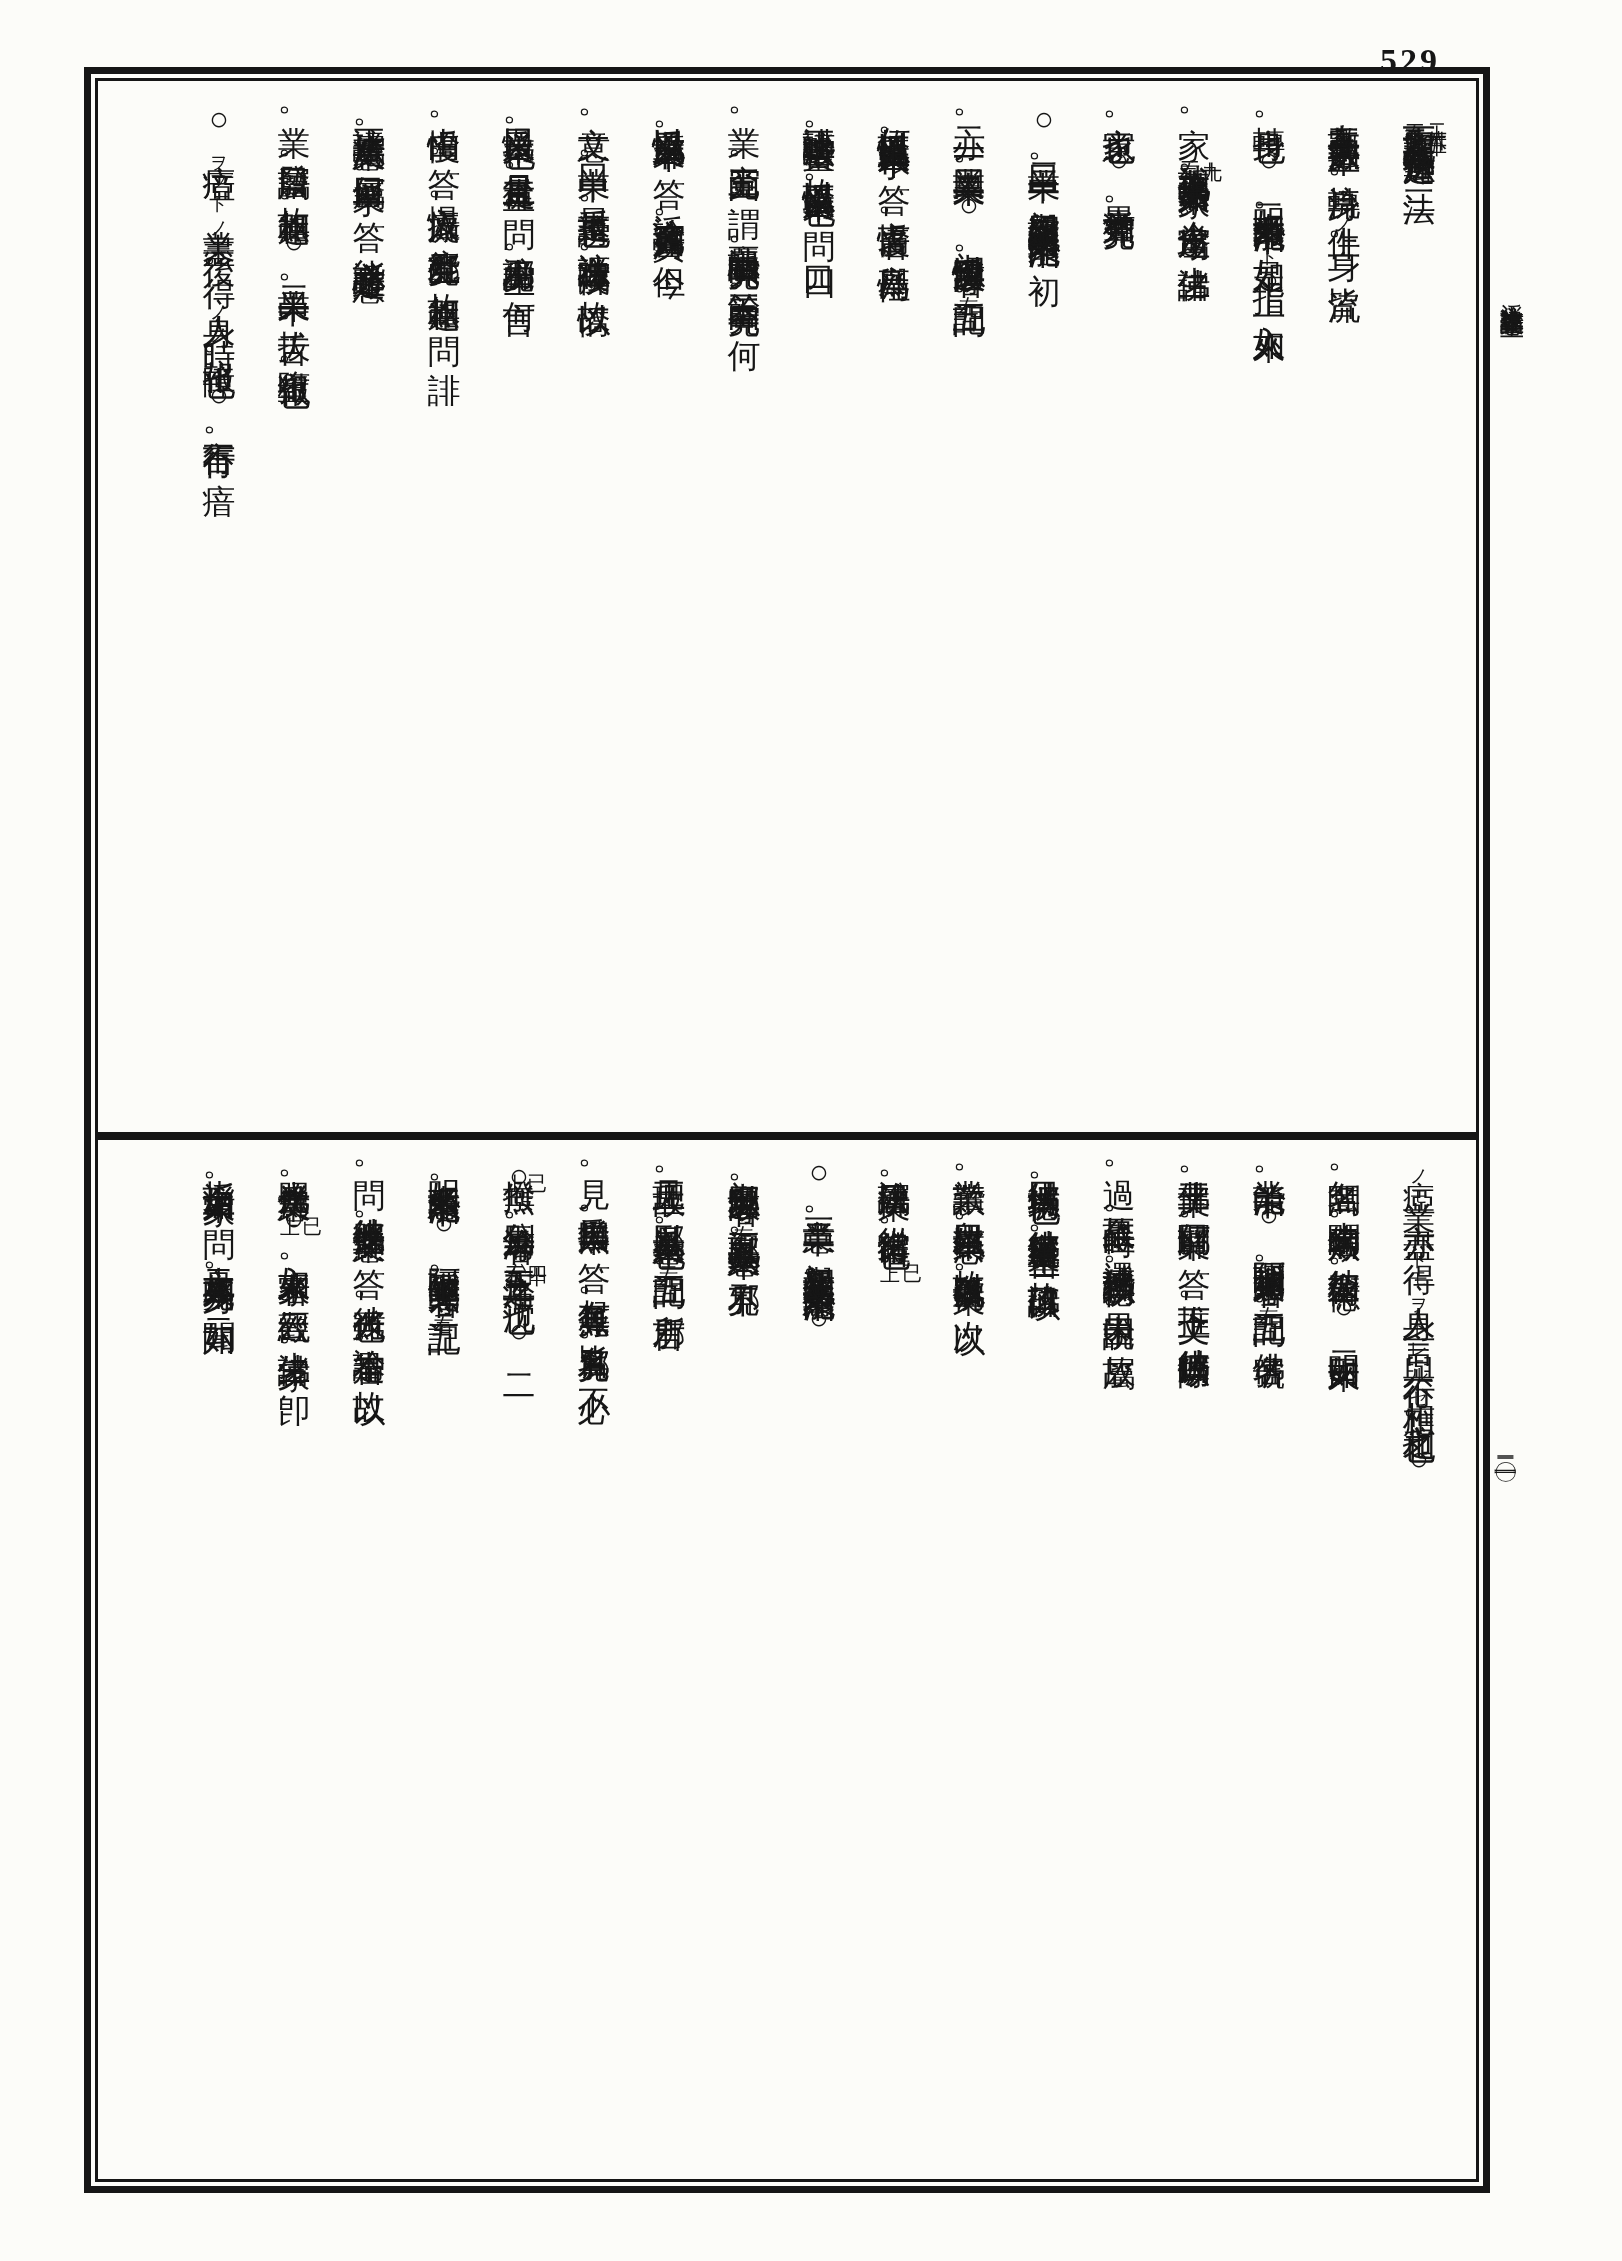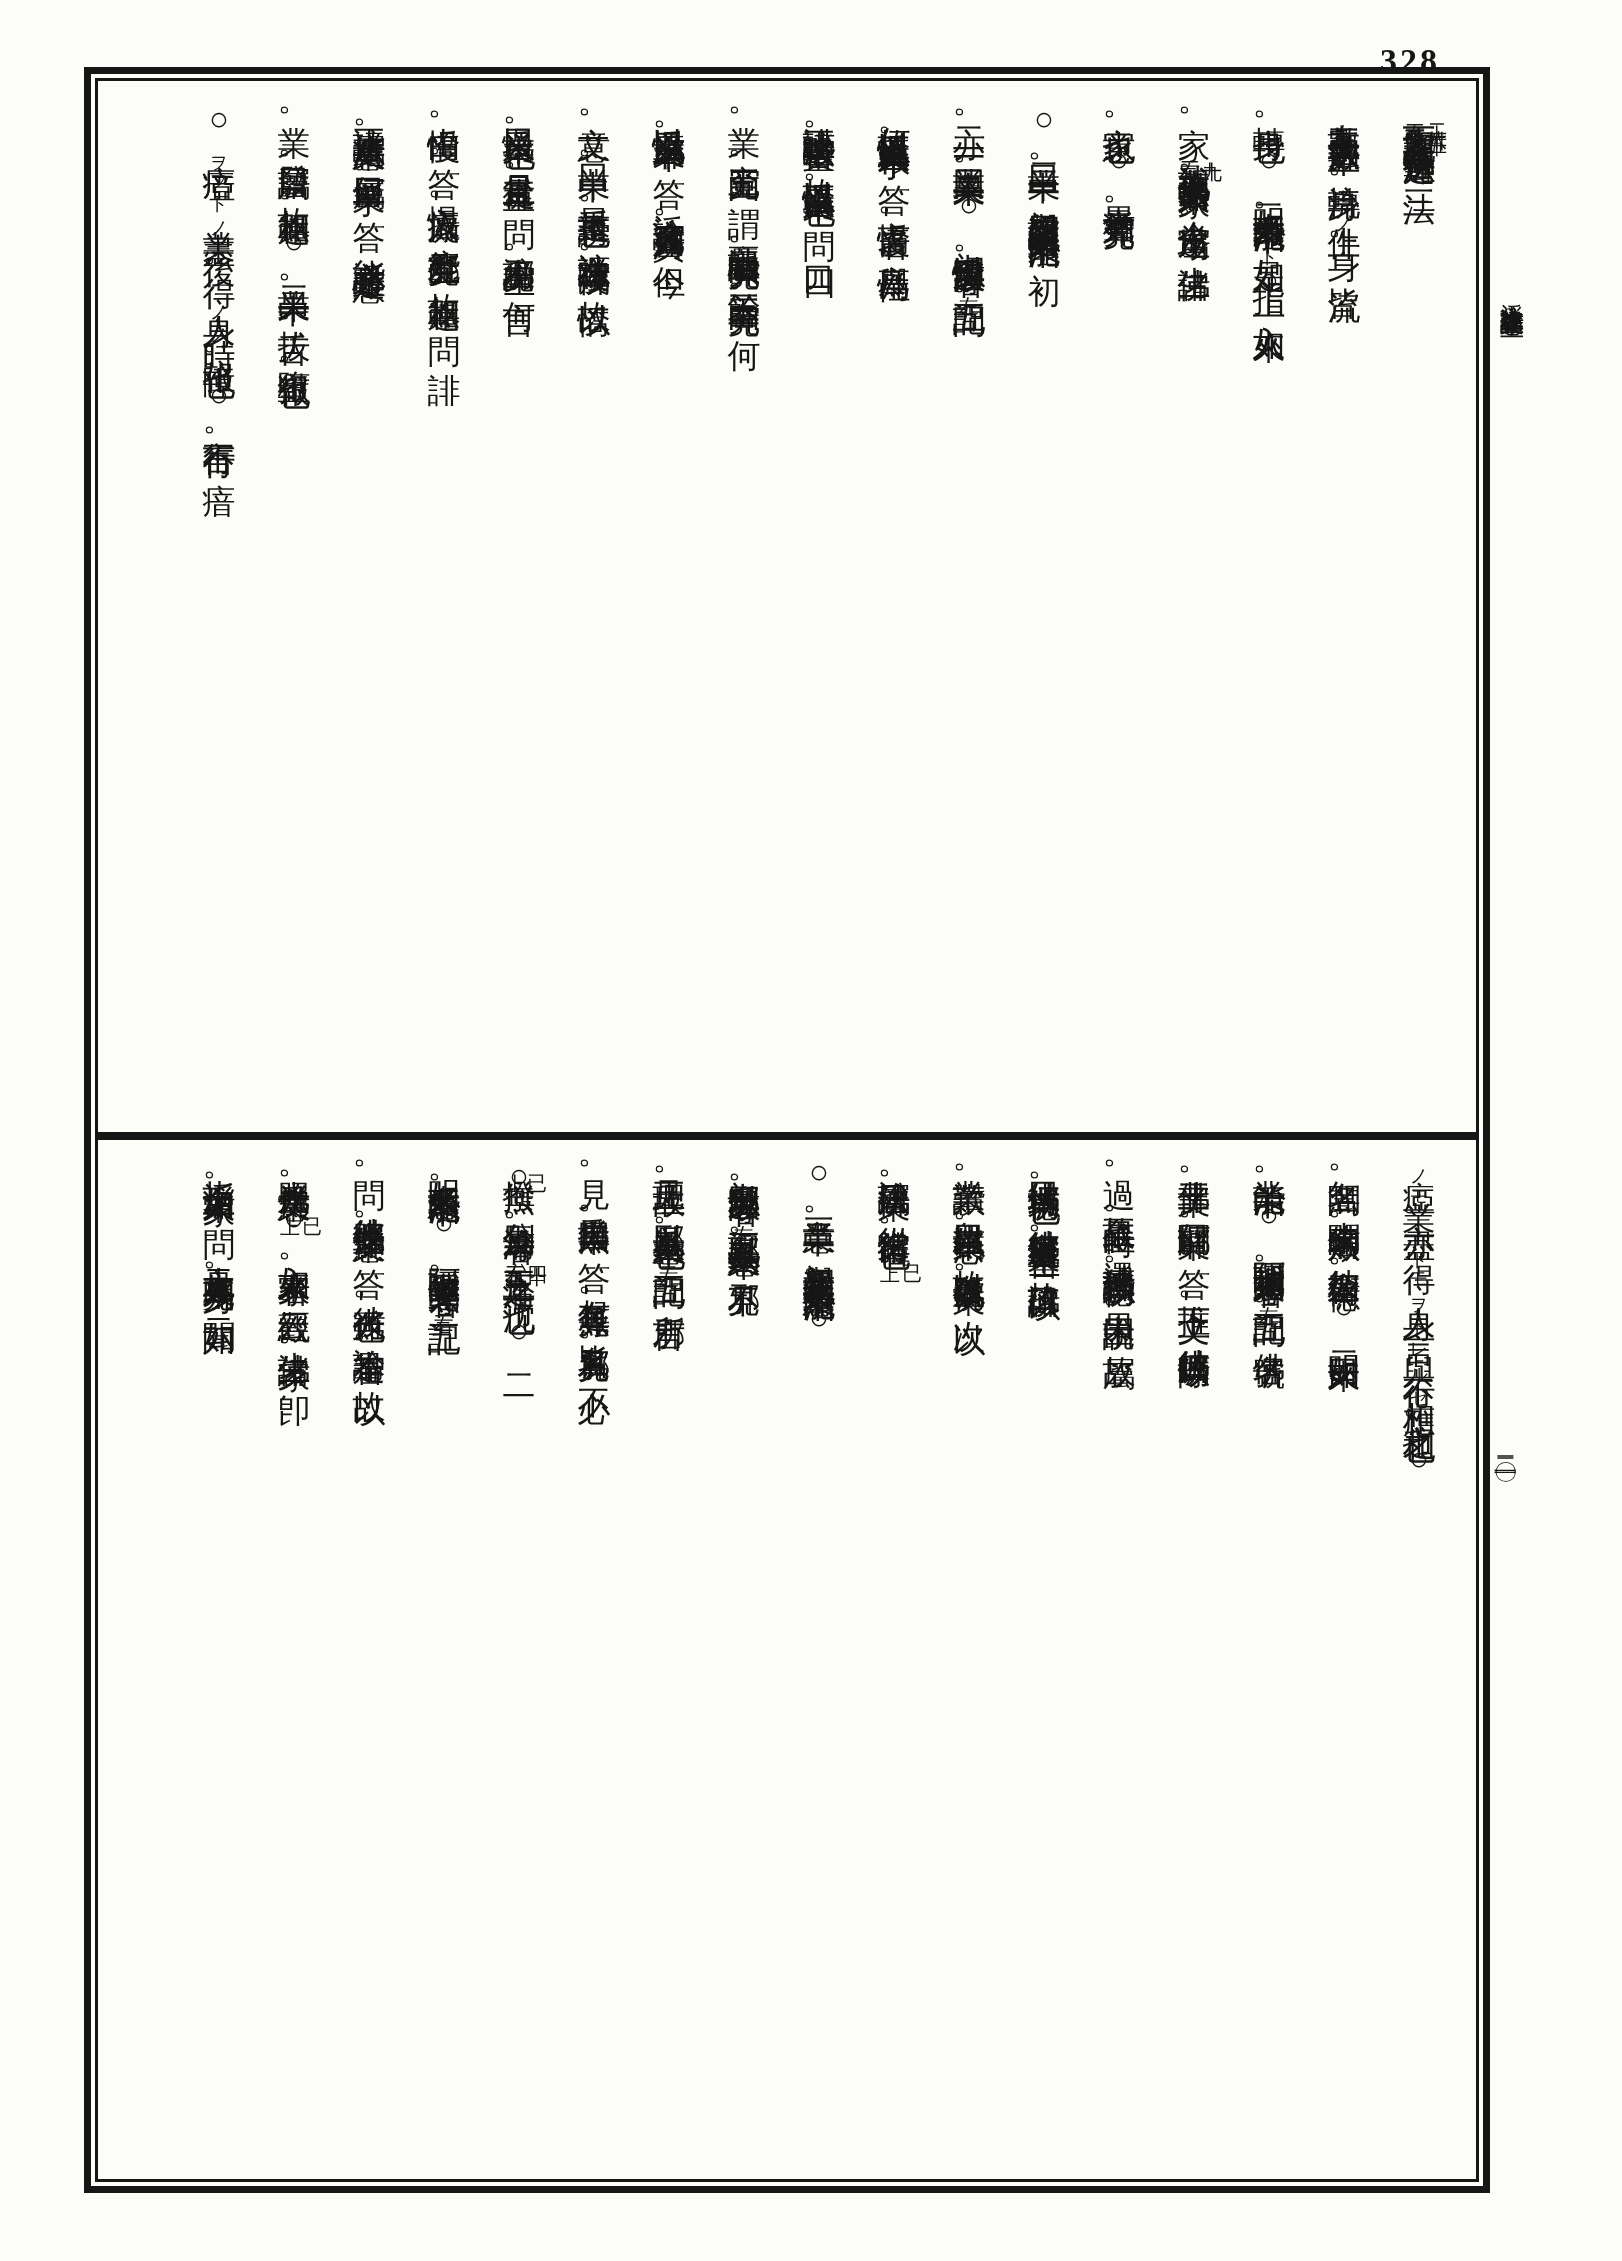--- a/index.html
+++ b/index.html
@@ -59,21 +59,21 @@
     position:absolute;left:1490px;top:1439px;height:89px;
     writing-mode:vertical-rl;text-orientation:upright;
     font-size:23px;letter-spacing:2px;
   }
 </style>
 </head>
 <body>
 
 <div class="page">
 
-  <div class="pageno">328</div>
+  <div class="pageno">529</div>
 
   <div class="running-title">淨土往生論註精華集卷五上</div>
 
   <div class="folio">二二〇</div>
 
   <div class="frame">
     <div class="frame-inner">
       <div class="band band-upper">
           <div class="col"><span class="seg-t">丁玄記四</span><span class="wari"><span class="wl">二十</span><span class="wl">三右</span></span><span class="seg-t">糅十八</span><span class="wari"><span class="wl">卅八</span><span class="wl">丁</span></span><span class="seg-t">名義二</span><span class="wari"><span class="wl">五十</span><span class="wl">三丁</span></span><span class="seg-t">佛法難逢。三法</span></div>
           <div class="col"><span class="seg-t">數三十三</span><span class="seg-s">九右</span><span class="seg-t">大法數四十五</span><span class="seg-s">四右</span><span class="seg-t">○流轉身。上件</span><span class="seg-k">ノ</span><span class="seg-t">身。皆流</span></div>

